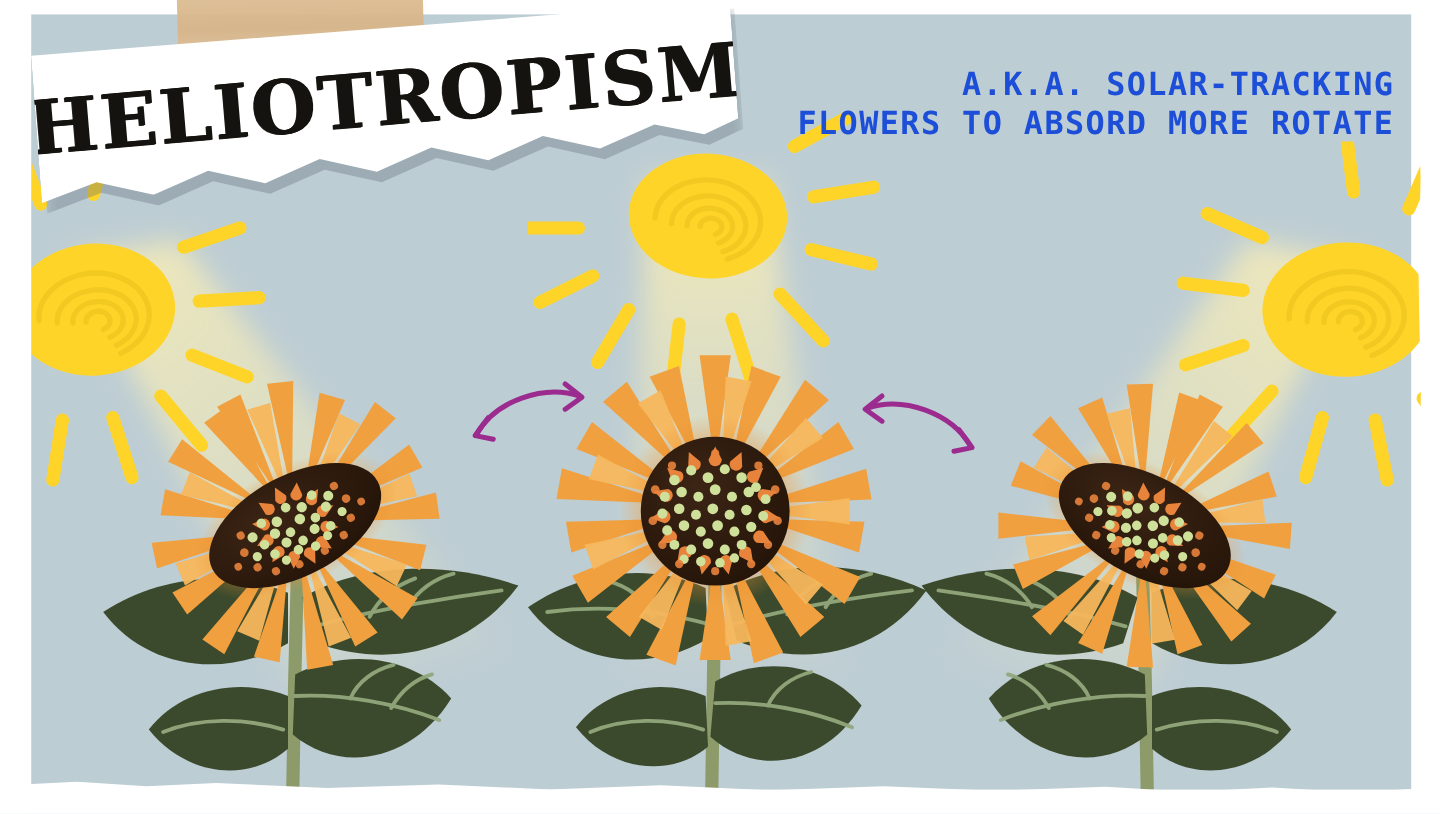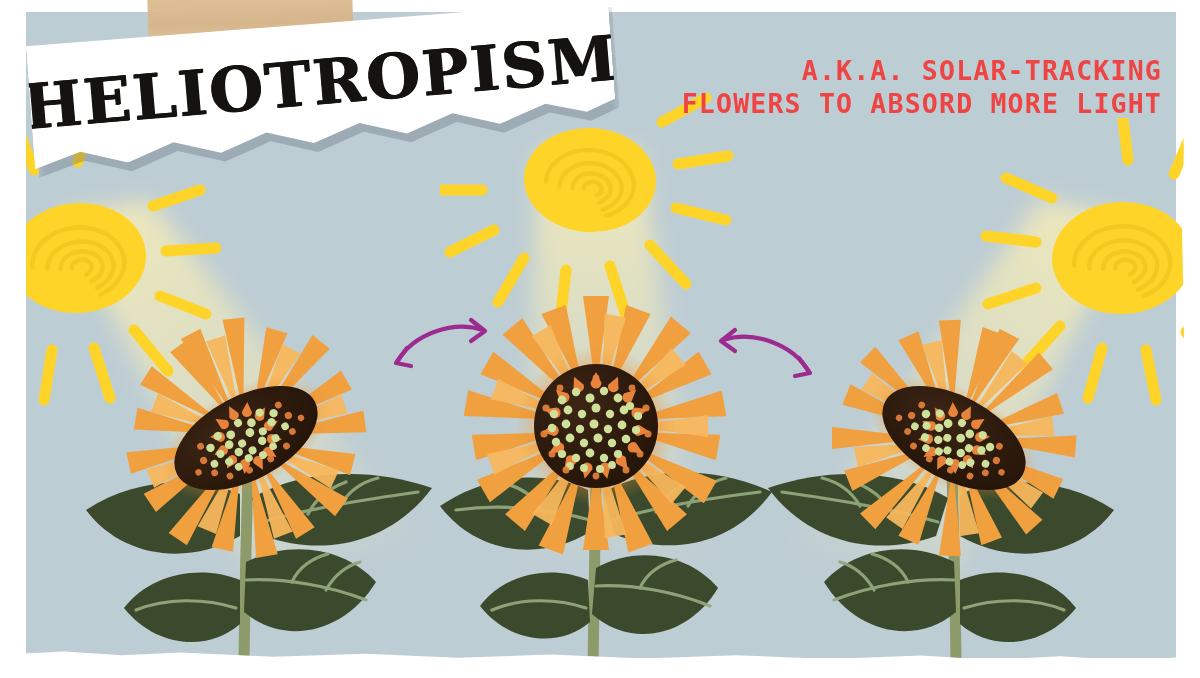--- a/index.html
+++ b/index.html
@@ -72,21 +72,21 @@
     margin-top:24px;
     transform:rotate(-0.6deg);
     white-space:nowrap;
     text-shadow:0.7px 0 0 #15130f, -0.5px 0.4px 0 #2a2622;
   }
 
   
   .subtitle{
     position:absolute;left:600px;top:54px;width:562px;
     text-align:right;
-    color:#ef4444;
+    color:#1d4ed8;
     font-family:"DejaVu Sans Mono","Liberation Mono",monospace;
     font-weight:700;
     font-size:26.5px;
     line-height:33px;
     letter-spacing:1.2px;
   }
   .subtitle div{white-space:nowrap;}
 </style>
 </head>
 <body>
@@ -800,21 +800,21 @@
     </g>
   </svg>
 
   <div class="panel-notch-b"></div>
   <div class="panel-notch-r"></div>
   <div class="panel-notch-l"></div>
   <div class="panel-notch-t"></div>
 
   <div class="subtitle">
     <div>A.K.A. SOLAR-TRACKING</div>
-    <div>FLOWERS TO ABSORD MORE LIGHT</div>
+    <div>FLOWERS TO ABSORD MORE ROTATE</div>
   </div>
 
   <div class="tape"></div>
   <div class="titlecard-shadow"></div>
   <div class="titlecard">
     <div class="title-text">HELIOTROPISM</div>
   </div>
 
 </div>
 

